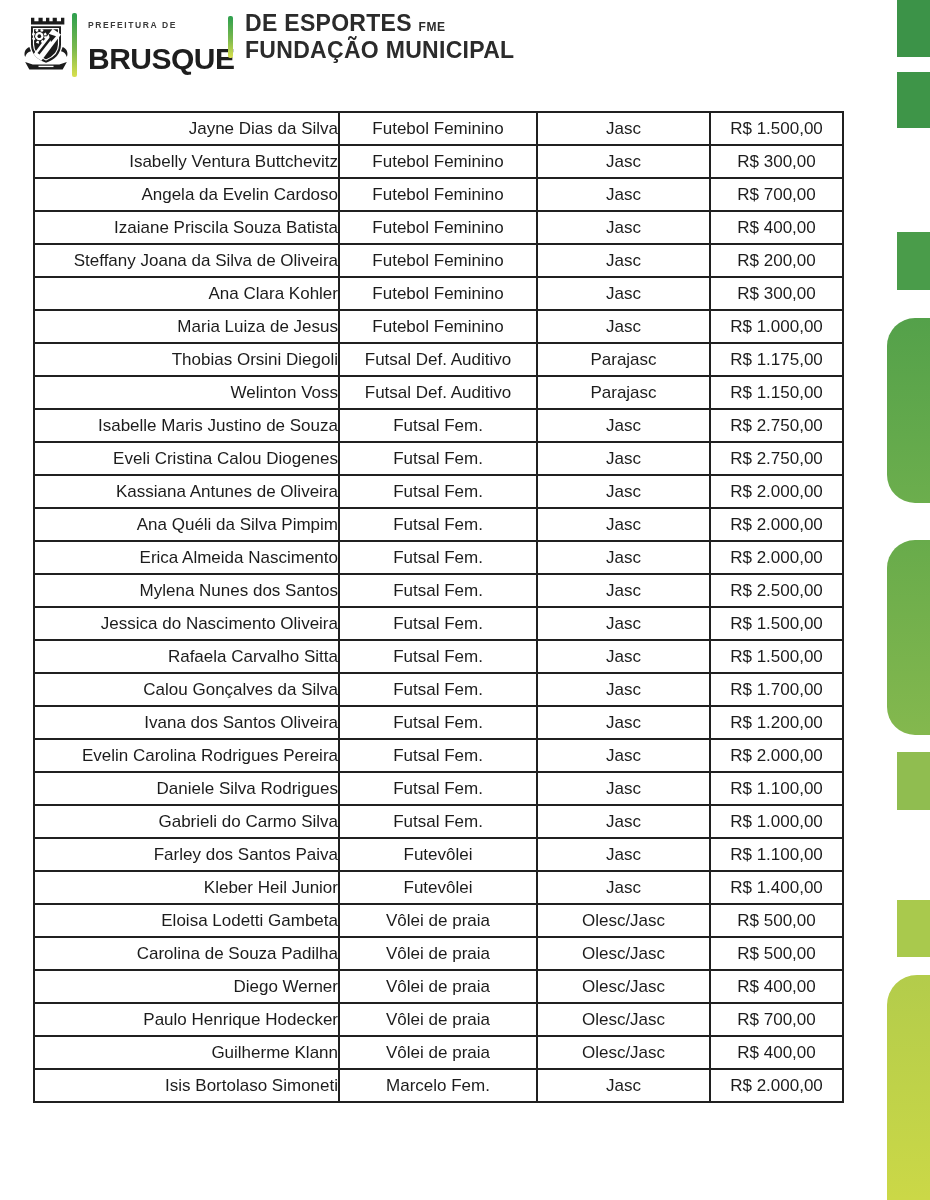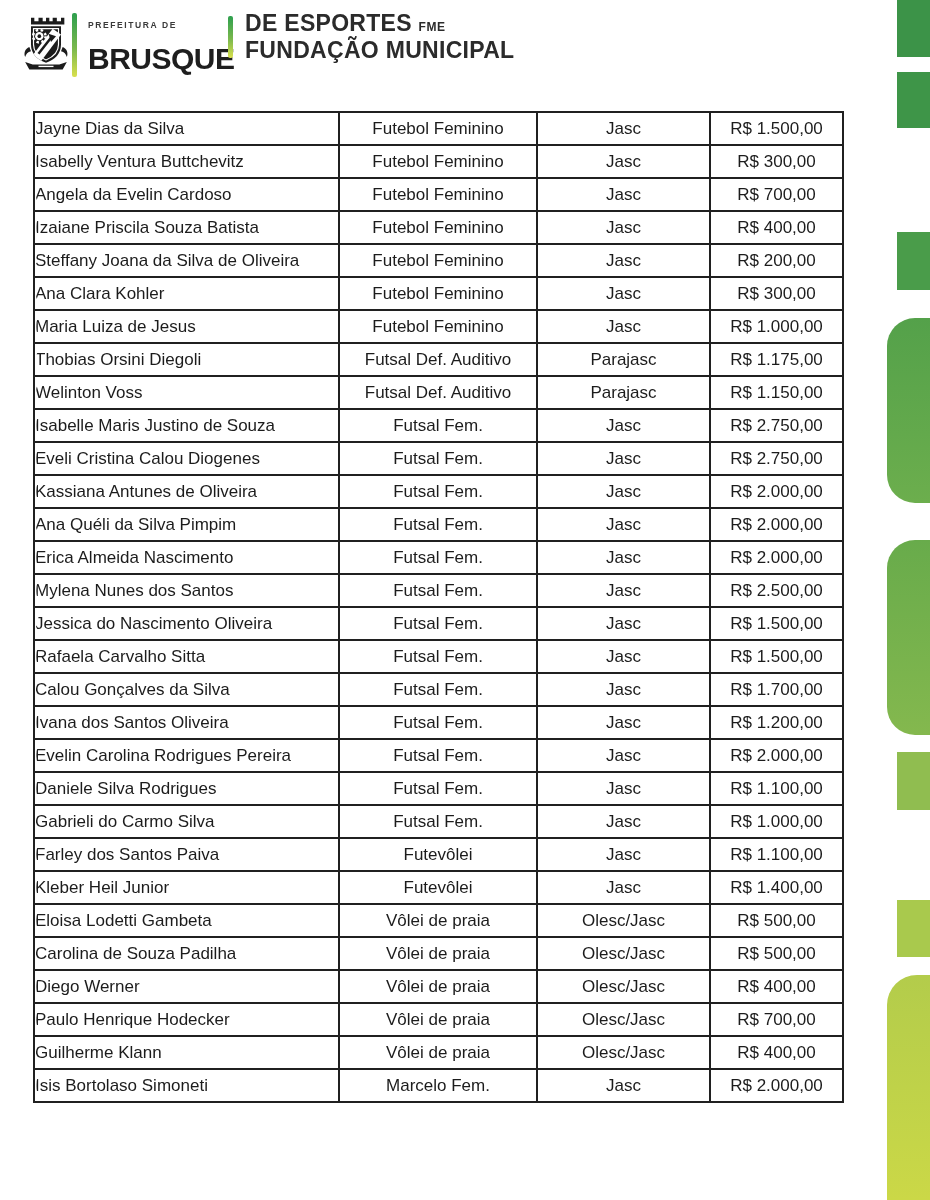--- a/index.html
+++ b/index.html
@@ -39,21 +39,21 @@
     position: absolute; left: 33px; top: 111px;
     width: 809px; table-layout: fixed;
     border-collapse: collapse;
   }
   table.athletes td {
     border: 2px solid #202020;
     height: 31px; padding: 0;
     font-size: 17px; color: #1c1c1c;
     overflow: hidden; white-space: nowrap;
   }
-  td.col-name  { text-align: left; padding-left: 6px; border-radius: 16px; }
+  td.col-name  { text-align: right; padding-left: 6px; }
   td.col-sport, td.col-competition, td.col-value { text-align: center; }
 
   
   .decor { position: absolute; top: 0; right: 0; width: 50px; height: 1200px; }
   .dshape { position: absolute; right: 0; }
   .d1 { top: 0;    left: auto; width: 33px; height: 57px;  background: #3c9348; }
   .d2 { top: 72px;  width: 33px; height: 56px;  background: #3e9548; }
   .d3 { top: 232px; width: 33px; height: 58px;  background: #4a9c4a; }
   .d4 { top: 318px; width: 43px; height: 185px;
         border-radius: 28px 0 0 28px;

